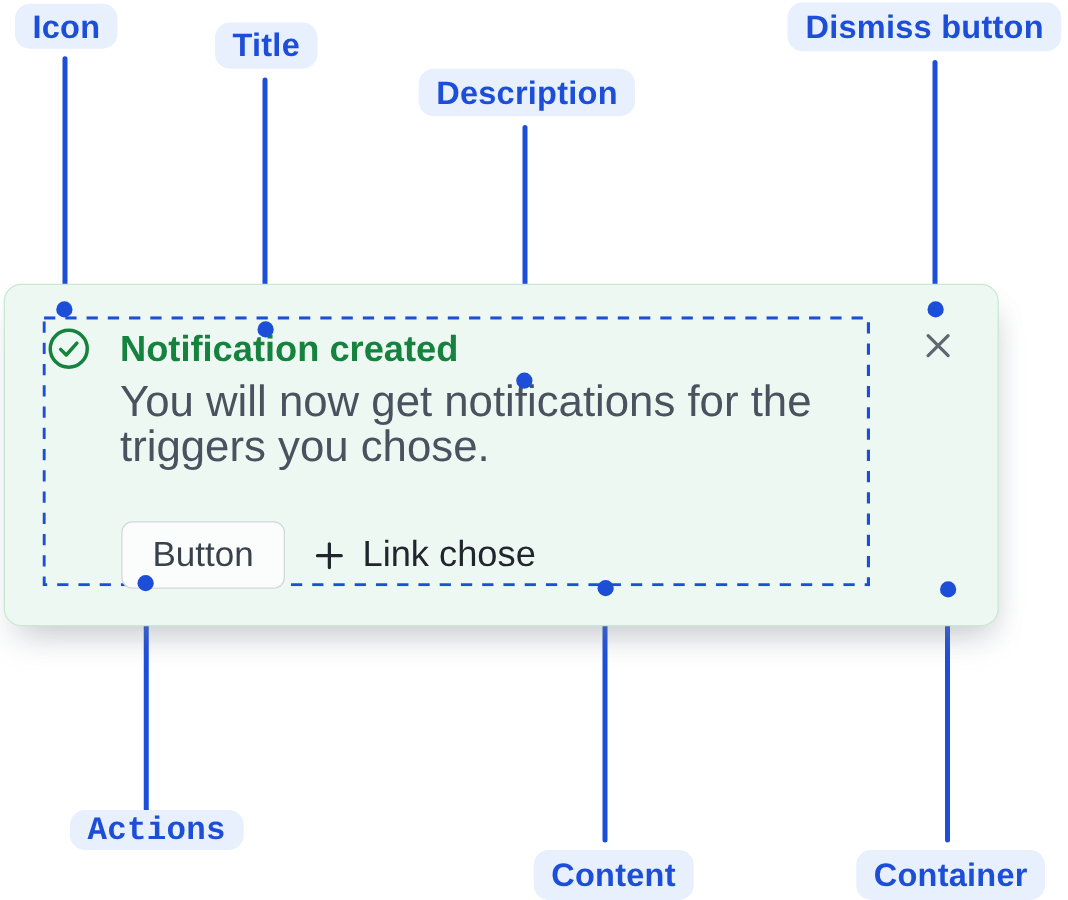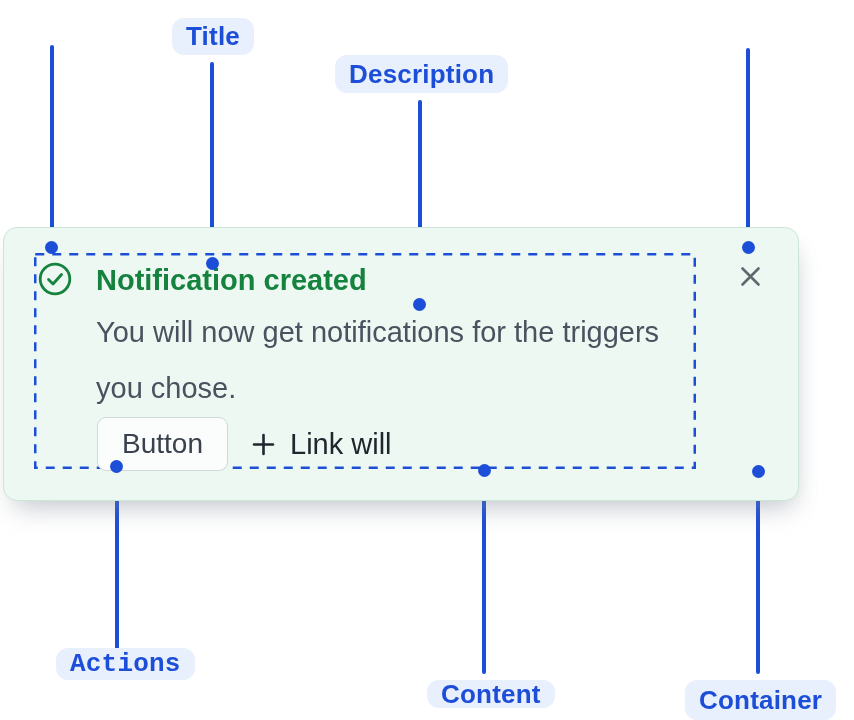--- a/index.html
+++ b/index.html
@@ -77,23 +77,23 @@
     font-weight: bold;
     color: var(--success-green);
     line-height: 36px;
     white-space: nowrap;
   }
   .flag-description {
     position: absolute;
     left: 92px;
     top: 76px;
     width: 612px;
-    font-size: 29px;
+    font-size: 35px;
     color: var(--description-text);
-    line-height: 56px;
+    line-height: 36px;
   }
   .flag-actions {
     position: absolute;
     left: 93px;
     top: 189px;
     height: 54px;
     display: flex;
   }
   .action-button {
     display: inline-flex;
@@ -162,38 +162,40 @@
     <div class="flag-title">Notification created</div>
 
     <div class="flag-description">You will now get notifications for the triggers you chose.</div>
 
     <div class="flag-actions">
       <button class="action-button">Button</button>
       <span class="action-link">
         <svg width="23" height="23" viewBox="0 0 23 23">
           <path d="M11.5 2 V21 M2 11.5 H21" fill="none" stroke="#20262E" stroke-width="2.6" stroke-linecap="round"></path>
         </svg>
-        <span>Link will</span>
+        <span>Link chose</span>
       </span>
     </div>
 
     <button class="dismiss-button">
       <svg width="23" height="23" viewBox="0 0 23 23">
         <path d="M3.5 3.5 L19.5 19.5 M19.5 3.5 L3.5 19.5" fill="none" stroke="#5F676F" stroke-width="2.6" stroke-linecap="round"></path>
       </svg>
     </button>
   </div>
 
   <div class="dot" style="left:45px; top:240.5px;"></div>
   <div class="dot" style="left:205.5px; top:256.5px;"></div>
   <div class="dot" style="left:413px; top:297.5px;"></div>
   <div class="dot" style="left:741.5px; top:240.5px;"></div>
   <div class="dot" style="left:110px; top:459.5px;"></div>
   <div class="dot" style="left:477.5px; top:463.5px;"></div>
   <div class="dot" style="left:751.5px; top:464.5px;"></div>
 
+  <div class="pill" style="left:12px; top:3px; height:36px;">Icon</div>
   <div class="pill" style="left:172px; top:18px; height:37px;">Title</div>
   <div class="pill" style="left:335px; top:55px; height:38px;">Description</div>
+  <div class="pill" style="right:5px; top:2px; height:39px;">Dismiss button</div>
   <div class="pill" style="left:56px; top:648px; height:32px;font-family:Liberation Mono, monospace;">Actions</div>
-  <div class="pill" style="left:427px; top:680px; height:28px;">Content</div>
+  <div class="pill" style="left:427px; top:680px; height:40px;">Content</div>
   <div class="pill" style="left:685px; top:680px; height:40px;text-align:center;">Container</div>
 
 </div>
 
 </body></html>

